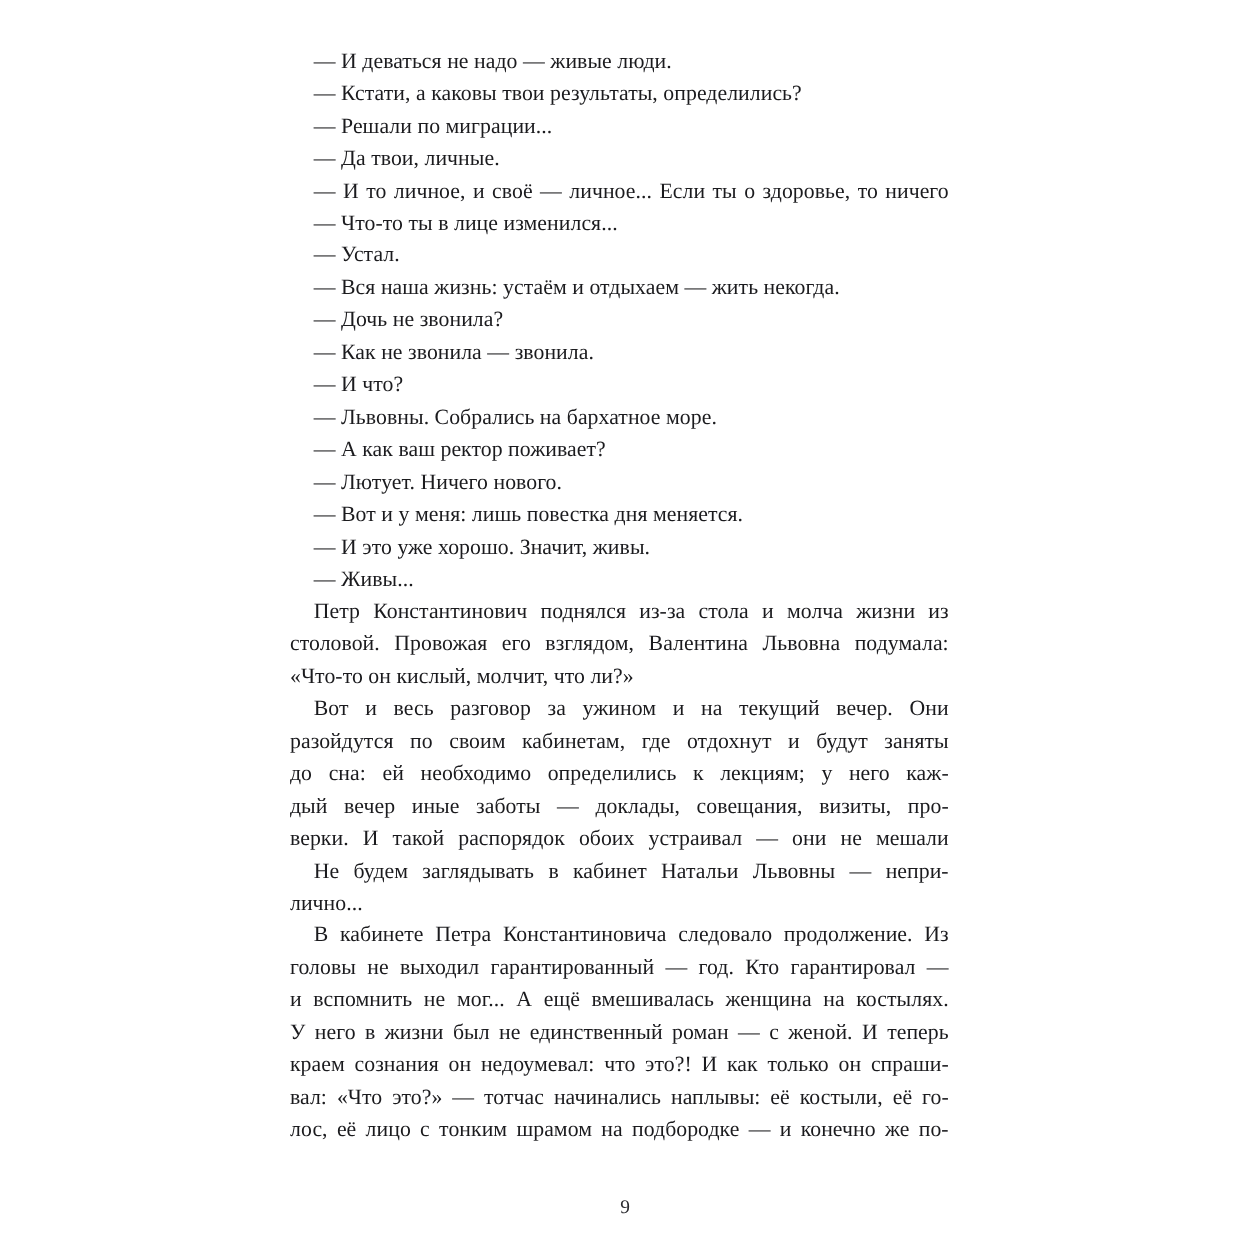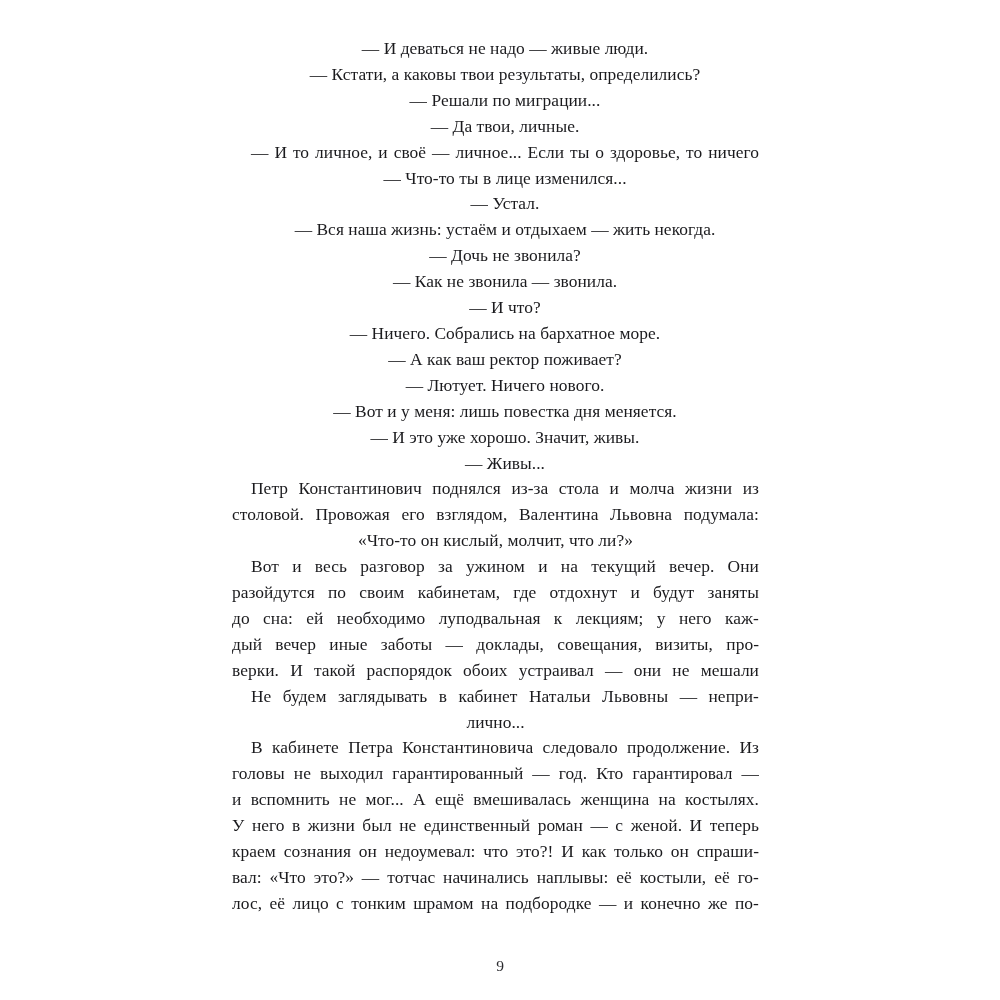--- a/index.html
+++ b/index.html
@@ -32,21 +32,20 @@
   }
 
   
   .line {
     display: block;
     font-size: 17.4px;
     line-height: 25.9px;
     letter-spacing: 0.05px;
     white-space: pre;
     color: #1b1b1e;
-    text-align: center;
   }
 
   
   .line.indent {
     text-indent: 0;
     padding-left: 19px;
   }
 
   
   .line.just {
@@ -98,21 +97,21 @@
         <span>здоровье,</span>
         <span>то</span>
         <span>ничего</span>
       </div>
       <div class="line indent">— Что-то ты в лице изменился...</div>
       <div class="line indent">— Устал.</div>
       <div class="line indent">— Вся наша жизнь: устаём и отдыхаем — жить некогда.</div>
       <div class="line indent">— Дочь не звонила?</div>
       <div class="line indent">— Как не звонила — звонила.</div>
       <div class="line indent">— И что?</div>
-      <div class="line indent">— Ничего. Собрались на бархатное море.</div>
+      <div class="line indent">— Львовны. Собрались на бархатное море.</div>
       <div class="line indent">— А как ваш ректор поживает?</div>
       <div class="line indent">— Лютует. Ничего нового.</div>
       <div class="line indent">— Вот и у меня: лишь повестка дня меняется.</div>
       <div class="line indent">— И это уже хорошо. Значит, живы.</div>
       <div class="line indent">— Живы...</div>
       <div class="line indent just">
         <span>Петр</span>
         <span>Константинович</span>
         <span>поднялся</span>
         <span>из-за</span>
@@ -154,21 +153,21 @@
         <span>отдохнут</span>
         <span>и</span>
         <span>будут</span>
         <span>заняты</span>
       </div>
       <div class="line just">
         <span>до</span>
         <span>сна:</span>
         <span>ей</span>
         <span>необходимо</span>
-        <span>луподвальная</span>
+        <span>определились</span>
         <span>к</span>
         <span>лекциям;</span>
         <span>у</span>
         <span>него</span>
         <span>каж-</span>
       </div>
       <div class="line just">
         <span>дый</span>
         <span>вечер</span>
         <span>иные</span>

